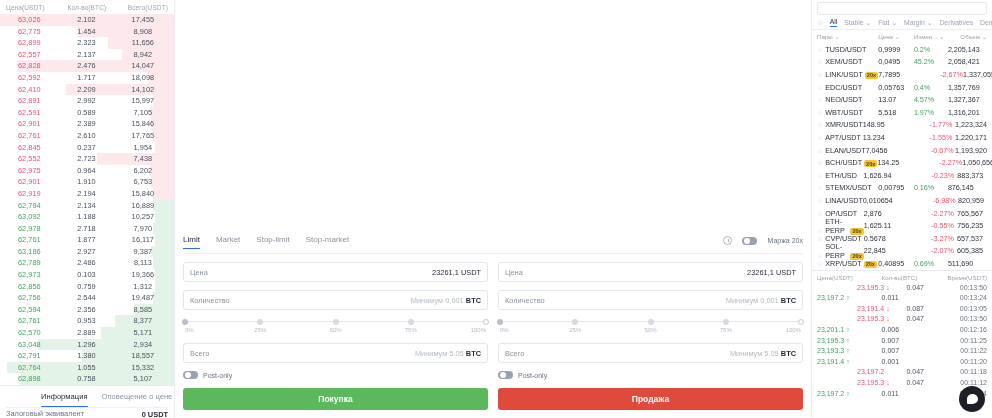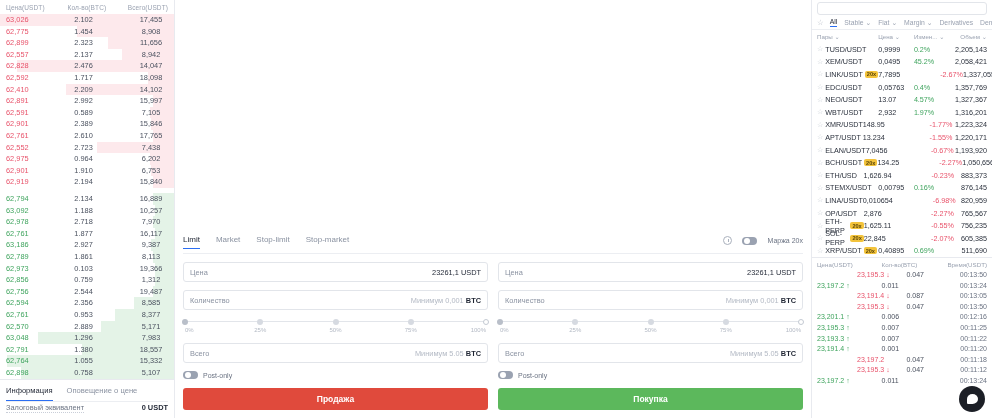--- a/index.html
+++ b/index.html
@@ -23,21 +23,21 @@
   .ob-head {
     display: flex; padding: 4px 6px 3px 6px;
     font-size: 6.5px; color: #9aa2b1; letter-spacing: .1px;
   }
   .ob-head .c1 { width: 38%; }
   .ob-head .c2 { width: 30%; text-align: left; }
   .ob-head .c3 { width: 32%; text-align: right; }
   .ob-rows { flex: 1 1 auto; }
   .ob-row {
     position: relative; display: flex;
-    padding: 0 6px; height: 11.6px; line-height: 11.6px;
+    padding: 0 18px; height: 11.6px; line-height: 11.6px;
     font-size: 7.4px;
     gap: 28px;
   }
   .ob-bar { position: absolute; top: 0; bottom: 0; right: 0; }
   .ask .ob-bar { background: #fde9ec; }
   .bid .ob-bar { background: #e4f3e7; }
   .ob-row > span { position: relative; z-index: 2; }
   .ob-price { width: 38%; }
   .ask .ob-price { color: #e8526a; }
   .bid .ob-price { color: #3fa45e; }
@@ -48,21 +48,21 @@
   
   .acct {
     border-top: 1px solid #e8eaef;
     padding: 0 6px 4px 6px;
   }
   .acct-tabs { display: flex; gap: 14px; border-bottom: 1px solid #eceef2; }
   .acct-tab {
     font-size: 7.6px; color: #8a92a1; padding: 6px 0 5px 0;
     cursor: pointer; white-space: nowrap;
   }
-  .acct-tab.active { color: #1f2533; border-bottom: 1.6px solid #2b6ef2; }
+  .acct-tab.active { color: #1f2533; border-bottom: 1.6px solid #2b6ef2; margin-left: 35px; }
   .acct-row {
     display: flex; justify-content: space-between; align-items: center;
     height: 12.4px; font-size: 7.4px;
   }
   .acct-label { color: #6b7383; border-bottom: 1px dotted #c9ced8; }
   .acct-val { color: #1f2533; font-weight: bold; font-size: 7.4px; }
 
   
   .formzone {
     width: 637px; height: 418px;
@@ -146,29 +146,29 @@
   .star-ic { color: #b3b9c4; font-size: 7.5px; }
   .mtab { font-size: 6.8px; color: #9aa2b1; white-space: nowrap; cursor: pointer; }
   .mtab.active { color: #1f2533; border-bottom: 1.4px solid #2b6ef2; padding-bottom: 1px; }
   .mhead {
     display: flex; padding: 3px 5px; font-size: 6.2px; color: #9aa2b1;
   }
   .mhead .h1 { width: 36%; } .mhead .h2 { width: 21%; }
   .mhead .h3 { width: 20%; } .mhead .h4 { width: 23%; text-align: right; }
   .mrows { flex: 0 0 auto; }
   .mrow { display: flex; align-items: center; padding: 0 5px; height: 12.6px; font-size: 7.2px; }
-  .m-pair { width: 36%; display: flex; align-items: center; gap: 2px; color: #2a303c; }
+  .m-pair { width: 36%; display: flex; align-items: flex-end; gap: 2px; color: #2a303c; }
   .m-star { color: #c4cad3; font-size: 7px; }
   .m-badge {
     background: #f3c33b; color: #5c4708; font-size: 5.6px; font-weight: bold;
     padding: 0.5px 2px; border-radius: 2px;
   }
   .m-price { width: 21%; color: #2a303c; }
   .m-chg { width: 20%; }
-  .m-vol { width: 23%; text-align: right; color: #2a303c; }
+  .m-vol { width: 23%; color: #2a303c; }
   .up { color: #3fa45e; } .down { color: #e8526a; margin-left: 40px; }
 
   .trades { border-top: 1px solid #e8eaef; flex: 1 1 auto; position: relative; }
   .thead { display: flex; padding: 3px 5px 2px 5px; font-size: 6.2px; color: #9aa2b1; }
   .thead .t1 { width: 38%; } .thead .t2 { width: 32%; } .thead .t3 { width: 30%; text-align: right; }
   .trow { display: flex; padding: 0 5px; height: 10.6px; line-height: 10.6px; font-size: 7px; }
   .t-price { width: 38%; }
   .t-amt { width: 32%; color: #4a515f; }
   .t-time { width: 30%; text-align: right; color: #6b7383; }
   .chat-bub {
@@ -253,20 +253,26 @@
       <span class="ob-amt">2.389</span>
       <span class="ob-tot">15,846</span>
     </div>
     <div class="ob-row ask">
       <div class="ob-bar" style="width:12%"></div>
       <span class="ob-price">62,761</span>
       <span class="ob-amt">2.610</span>
       <span class="ob-tot">17,765</span>
     </div>
     <div class="ob-row ask">
+      <div class="ob-bar" style="width:11%"></div>
+      <span class="ob-price">62,845</span>
+      <span class="ob-amt">0.237</span>
+      <span class="ob-tot">1,954</span>
+    </div>
+    <div class="ob-row ask">
       <div class="ob-bar" style="width:44%"></div>
       <span class="ob-price">62,552</span>
       <span class="ob-amt">2.723</span>
       <span class="ob-tot">7,438</span>
     </div>
     <div class="ob-row ask">
       <div class="ob-bar" style="width:14%"></div>
       <span class="ob-price">62,975</span>
       <span class="ob-amt">0.964</span>
       <span class="ob-tot">6,202</span>
@@ -312,21 +318,21 @@
     </div>
     <div class="ob-row bid">
       <div class="ob-bar" style="width:13%"></div>
       <span class="ob-price">63,186</span>
       <span class="ob-amt">2.927</span>
       <span class="ob-tot">9,387</span>
     </div>
     <div class="ob-row bid">
       <div class="ob-bar" style="width:12%"></div>
       <span class="ob-price">62,789</span>
-      <span class="ob-amt">1.861</span>
+      <span class="ob-amt">2.486</span>
       <span class="ob-tot">8,113</span>
     </div>
     <div class="ob-row bid">
       <div class="ob-bar" style="width:11%"></div>
       <span class="ob-price">62,973</span>
       <span class="ob-amt">0.103</span>
       <span class="ob-tot">19,366</span>
     </div>
     <div class="ob-row bid">
       <div class="ob-bar" style="width:11%"></div>
@@ -355,21 +361,21 @@
     <div class="ob-row bid">
       <div class="ob-bar" style="width:42%"></div>
       <span class="ob-price">62,570</span>
       <span class="ob-amt">2.889</span>
       <span class="ob-tot">5,171</span>
     </div>
     <div class="ob-row bid">
       <div class="ob-bar" style="width:78%"></div>
       <span class="ob-price">63,048</span>
       <span class="ob-amt">1.296</span>
-      <span class="ob-tot">7,983</span>
+      <span class="ob-tot">2,934</span>
     </div>
     <div class="ob-row bid">
       <div class="ob-bar" style="width:53%"></div>
       <span class="ob-price">62,791</span>
       <span class="ob-amt">1.380</span>
       <span class="ob-tot">18,557</span>
     </div>
     <div class="ob-row bid">
       <div class="ob-bar" style="width:96%"></div>
       <span class="ob-price">62,764</span>
@@ -475,22 +481,22 @@
             <span class="f-hint"><span>Минимум 5.05</span> <b>BTC</b></span>
           </div>
           <div class="postonly">
             <span class="tgl"></span>
             <span class="tgl-lbl">Post-only</span>
           </div>
         </div>
       </div>
 
       <div class="actions">
+        <button class="btn btn-buy">Покупка</button>
         <button class="btn btn-sell">Продажа</button>
-        <button class="btn btn-buy">Покупка</button>
       </div>
     </div>
   </div>
 
   <div class="rightcol">
     <div class="search"></div>
     <div class="mtabs">
       <span class="star-ic">☆</span>
       <span id="market-tabs" style="display:flex;gap:7px;align-items:center;">
           <span class="mtab active">All</span>
@@ -551,21 +557,21 @@
     </span>
     <span class="m-price">13.07</span>
     <span class="m-chg up">4.57%</span>
     <span class="m-vol">1,327,367</span>
   </div>
   <div class="mrow">
     <span class="m-pair">
       <span class="m-star">☆</span>WBT/USDT
       
     </span>
-    <span class="m-price">2,932</span>
+    <span class="m-price">5,518</span>
     <span class="m-chg up">1.97%</span>
     <span class="m-vol">1,316,201</span>
   </div>
   <div class="mrow">
     <span class="m-pair">
       <span class="m-star">☆</span>XMR/USDT
       
     </span>
     <span class="m-price">148.95</span>
     <span class="m-chg down">-1.77%</span>
@@ -635,20 +641,29 @@
     <span class="m-vol">765,567</span>
   </div>
   <div class="mrow">
     <span class="m-pair">
       <span class="m-star">☆</span>ETH-PERP
       <span class="m-badge">20x</span>
     </span>
     <span class="m-price">1,625.11</span>
     <span class="m-chg down">-0.55%</span>
     <span class="m-vol">756,235</span>
+  </div>
+  <div class="mrow">
+    <span class="m-pair">
+      <span class="m-star">☆</span>CVP/USDT
+      
+    </span>
+    <span class="m-price">0.5678</span>
+    <span class="m-chg down">-3.27%</span>
+    <span class="m-vol">657,537</span>
   </div>
   <div class="mrow">
     <span class="m-pair">
       <span class="m-star">☆</span>SOL-PERP
       <span class="m-badge">20x</span>
     </span>
     <span class="m-price">22,845</span>
     <span class="m-chg down">-2.07%</span>
     <span class="m-vol">605,385</span>
   </div>

